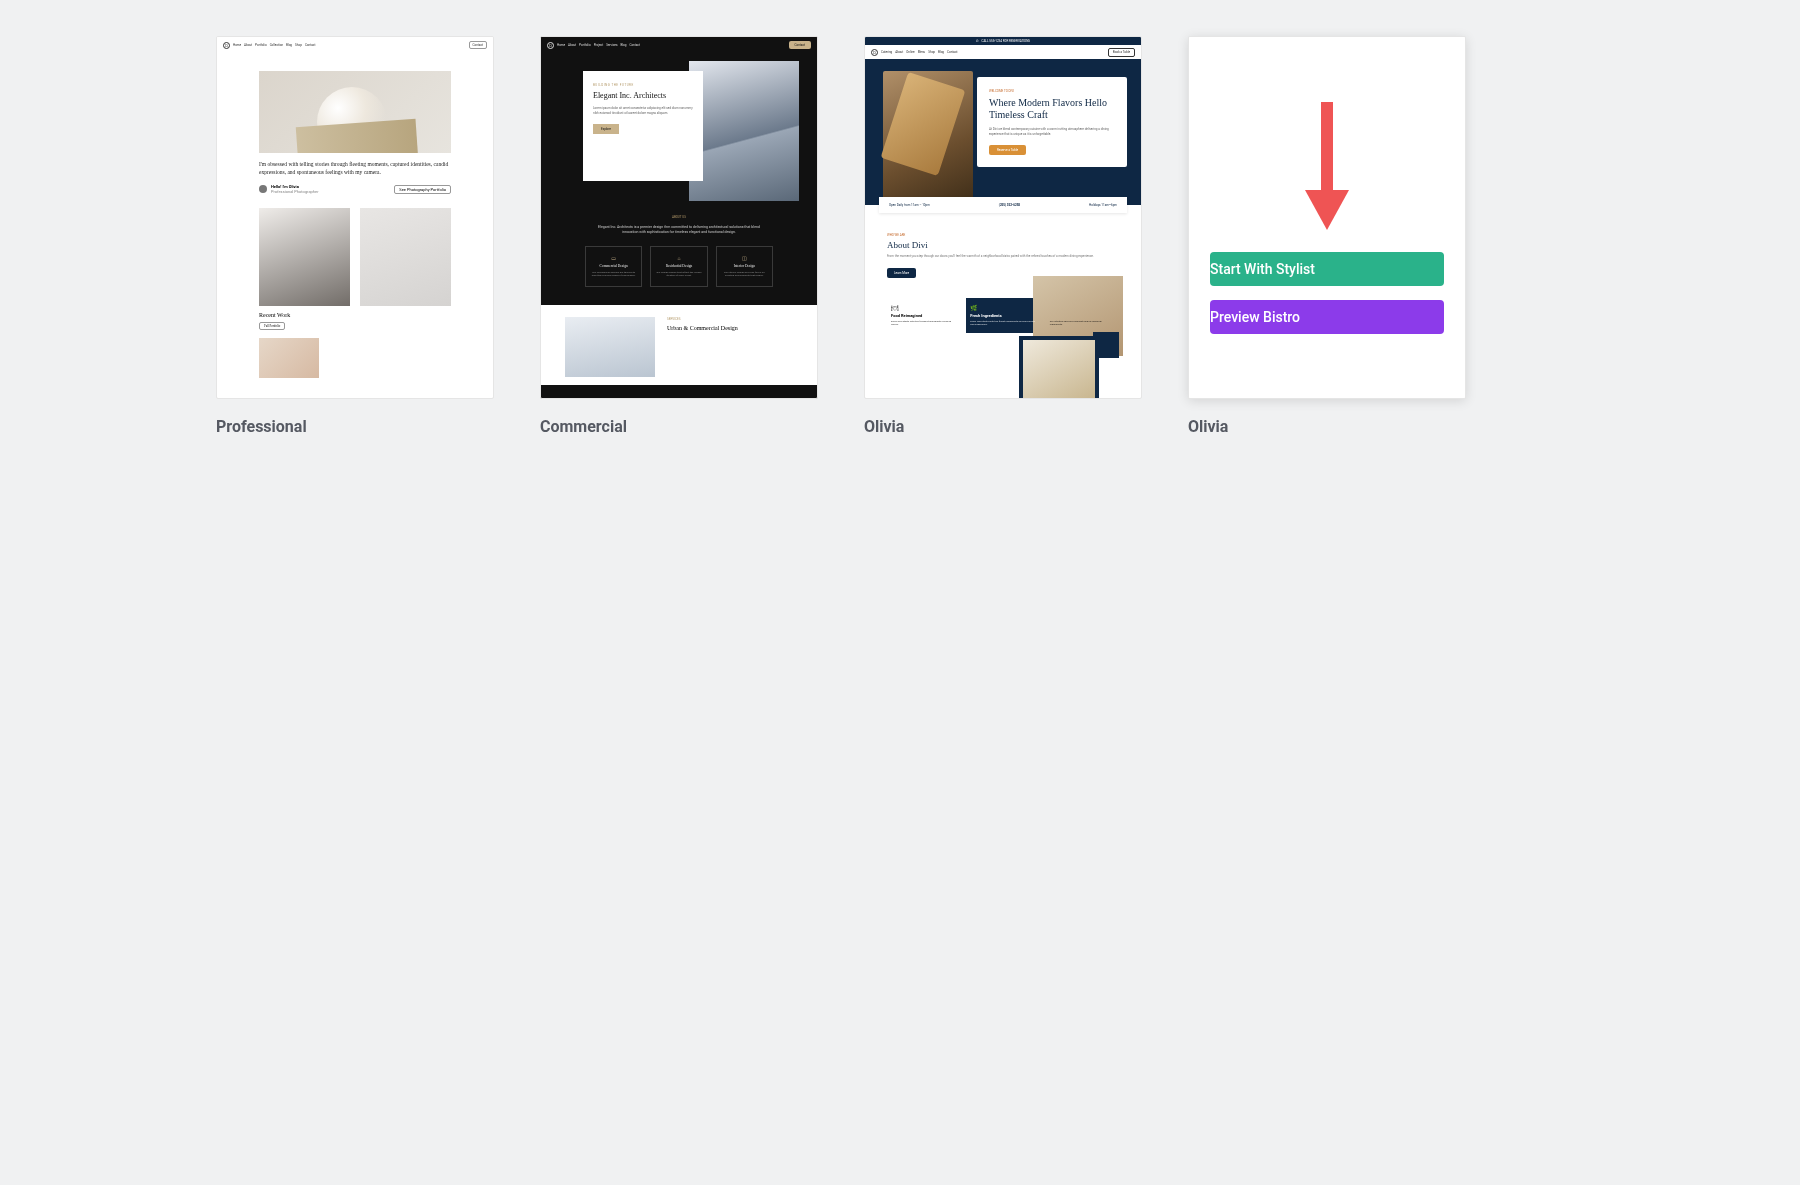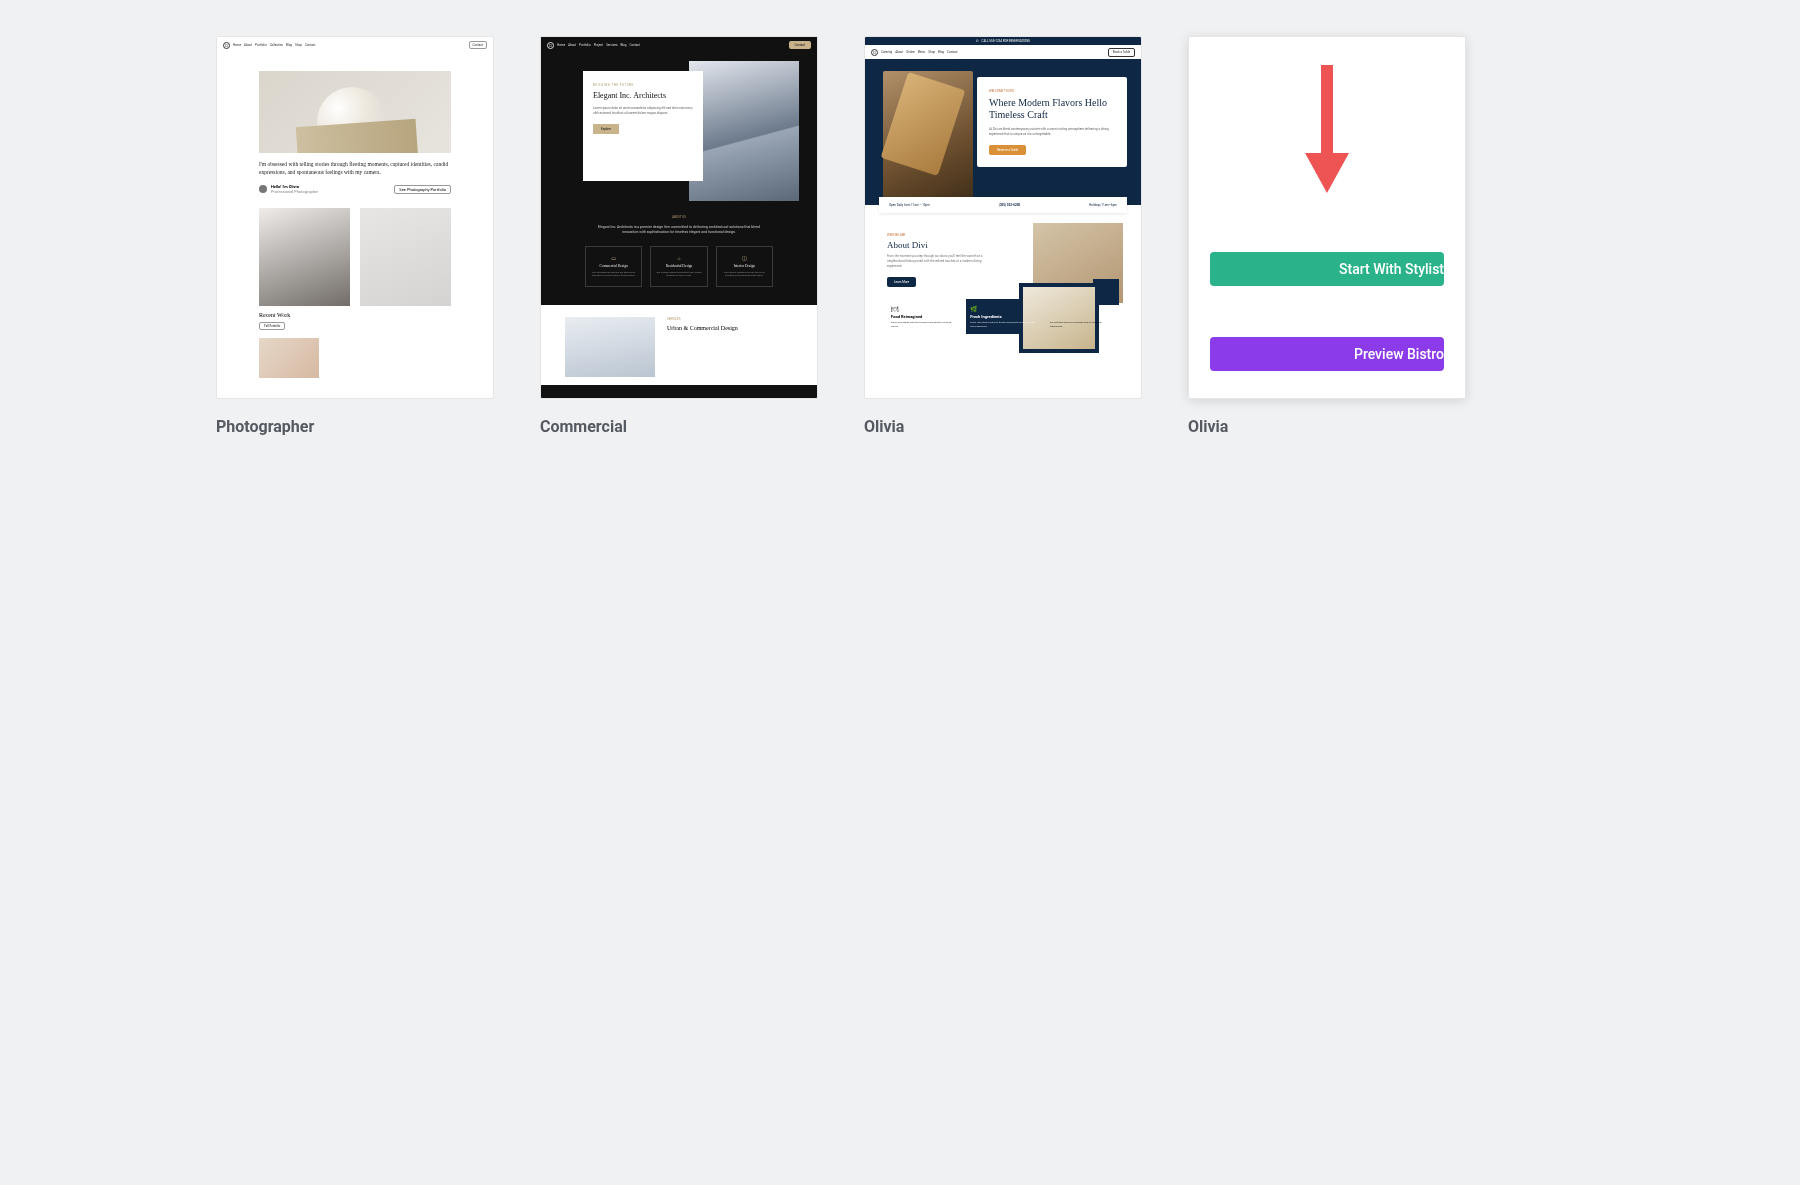--- a/index.html
+++ b/index.html
@@ -202,21 +202,21 @@
   .b-hero .h1{ font-family:Georgia,serif; font-size:10px; color:#0e2744; margin-top:4px; line-height:1.2;}
   .b-hero .body{ font-size:3px; color:#666; margin-top:6px; line-height:1.5;}
   .b-hero .btn{ display:inline-block; background:#d99036; color:#fff; font-size:3px; padding:3px 8px; margin-top:6px; border-radius:2px;}
   .b-hero .bar {
     position:absolute; left:14px; right:14px; bottom:-8px;
     background:#fff; height:16px; display:flex; align-items:center;
     justify-content:space-between; font-size:3px; padding:0 10px; color:#0e2744;
     box-shadow:0 1px 3px rgba(0,0,0,0.1);
   }
   .b-about {
-    background:#fff; padding:28px 22px 12px; display:flex; gap:8px;
+    background:#fff; padding:28px 22px 12px; display:flex; gap:8px;flex-direction:column;
   }
   .b-about .tcol{ flex:0.9; }
   .b-about .eyebrow{font-size:3px; color:#c56a2c;}
   .b-about .h2{font-family:Georgia,serif; font-size:9px; color:#0e2744; margin-top:3px;}
   .b-about .body{font-size:3px;color:#777;line-height:1.6;margin-top:4px;}
   .b-about .btn{display:inline-block;background:#0e2744;color:#fff;font-size:3px;padding:3px 7px;margin-top:6px;border-radius:2px;}
   .b-about .imgwrap{ flex:1.1; position:relative; }
   .b-about .img1{position:absolute;right:-4px;top:-10px;width:90px;height:80px;background:linear-gradient(150deg,#d4c4a8,#b39672);}
   .b-about .img2{position:absolute;right:20px;top:50px;width:80px;height:70px;background:linear-gradient(150deg,#efe9dc,#c7b48c);border:4px solid #0e2744;}
   .b-about .sq{position:absolute;right:0;top:46px;width:26px;height:26px;background:#0e2744;}
@@ -232,25 +232,24 @@
   .s-overlay {
     position:absolute; inset:0; background:rgba(255,255,255,0.93);
     display:flex; flex-direction:column; align-items:center; justify-content:center;
     gap:14px;
   }
   .s-arrow {
     width: 44px; margin-bottom: 6px;
   }
   .s-btn {
     width: 234px; height: 34px;
-    display:flex; align-items:center; justify-content:flex-end;
+    display:flex; align-items:center; justify-content:flex-start;
     border-radius: 4px;
     color:#fff; font-size: 14px; font-weight:500;
     cursor:pointer;
-    margin-top:37px;
   }
   .s-btn.green { background:#2ab28a; }
   .s-btn.purple{ background:#8c3bea; }
   .s-ghost {
     position:absolute; inset:0; z-index:-1; filter: blur(0.3px);
   }
   .s-ghost .pic {
     position:absolute; right:12px; top:40px; width:140px; height:150px;
     background:linear-gradient(160deg,#cfc2bb,#9e8c80);
   }
@@ -291,21 +290,21 @@
       <div class="p-gallery">
         <div></div>
         <div></div>
       </div>
       <div class="p-recent">
         <span>Recent Work</span><br>
         <span class="mini">Full Portfolio</span>
       </div>
       <div class="p-thumb"></div>
     </div>
-    <div class="label">Photographer</div>
+    <div class="label">Professional</div>
   </div>
 
   <div class="cell">
     <div class="card a-card">
       <div class="a-nav">
         <span class="a-logo">D</span>
         <span>Home</span>
         <span>About</span>
         <span>Portfolio</span>
         <span>Project</span>

